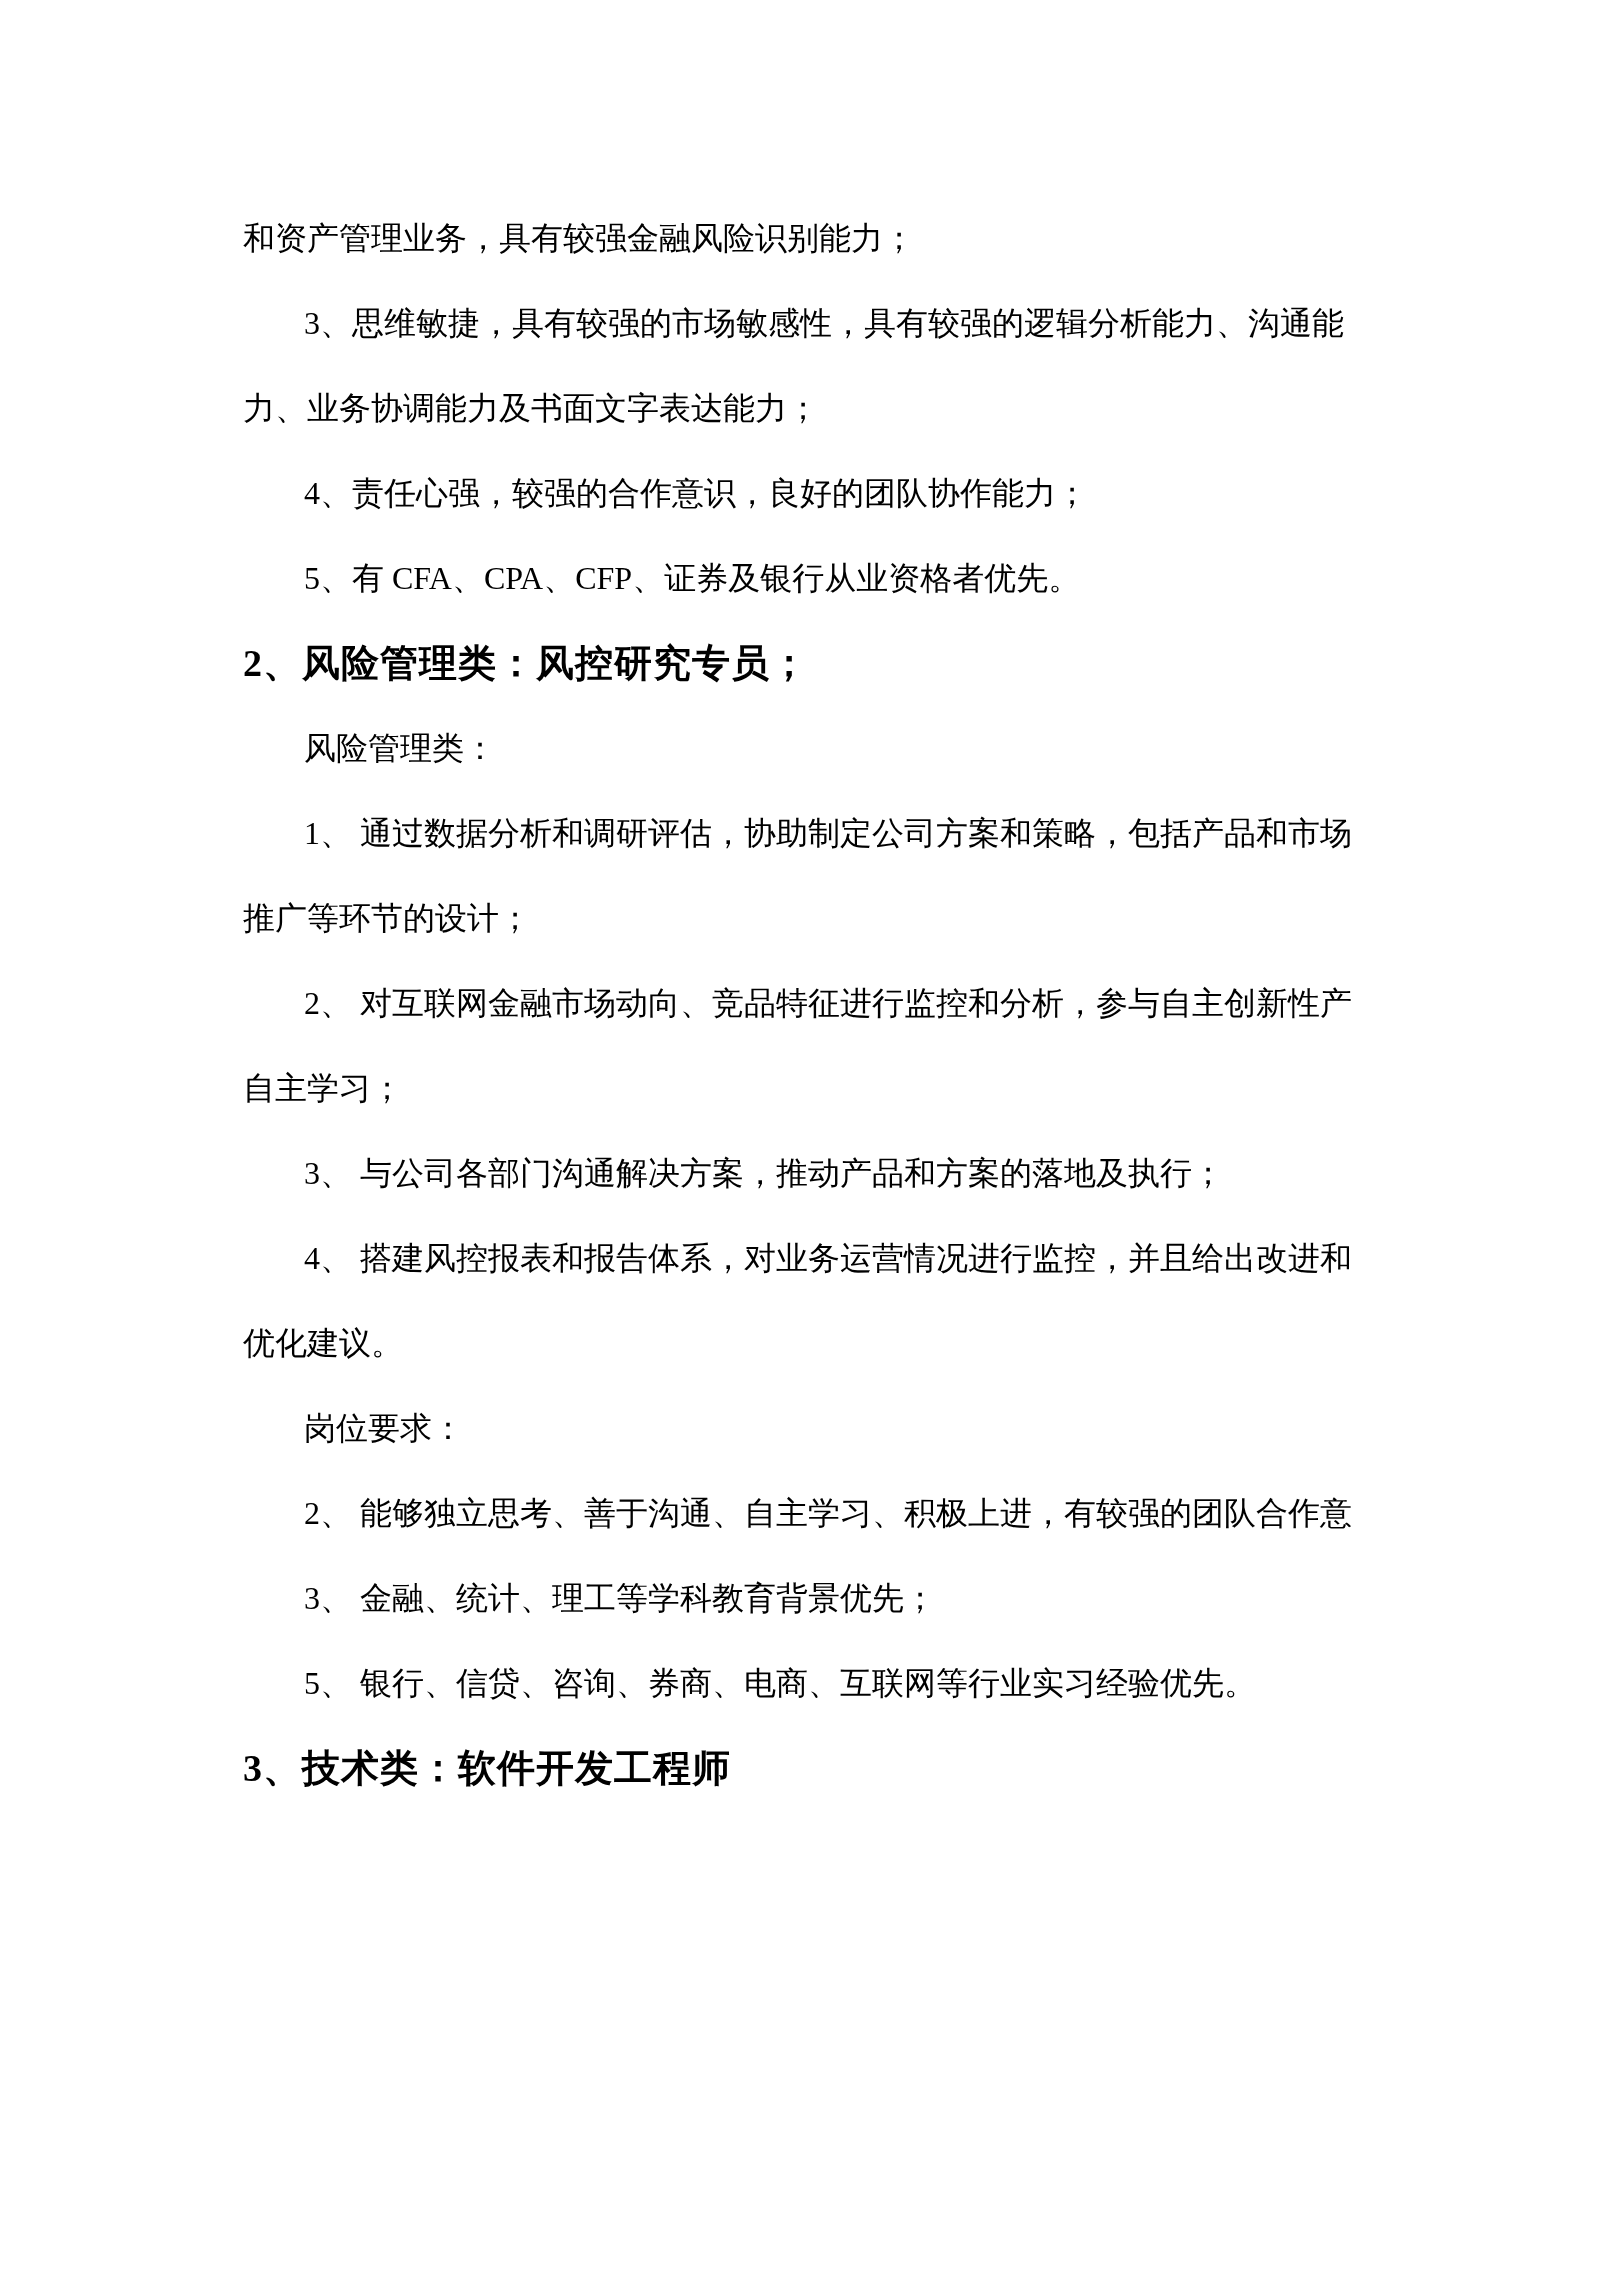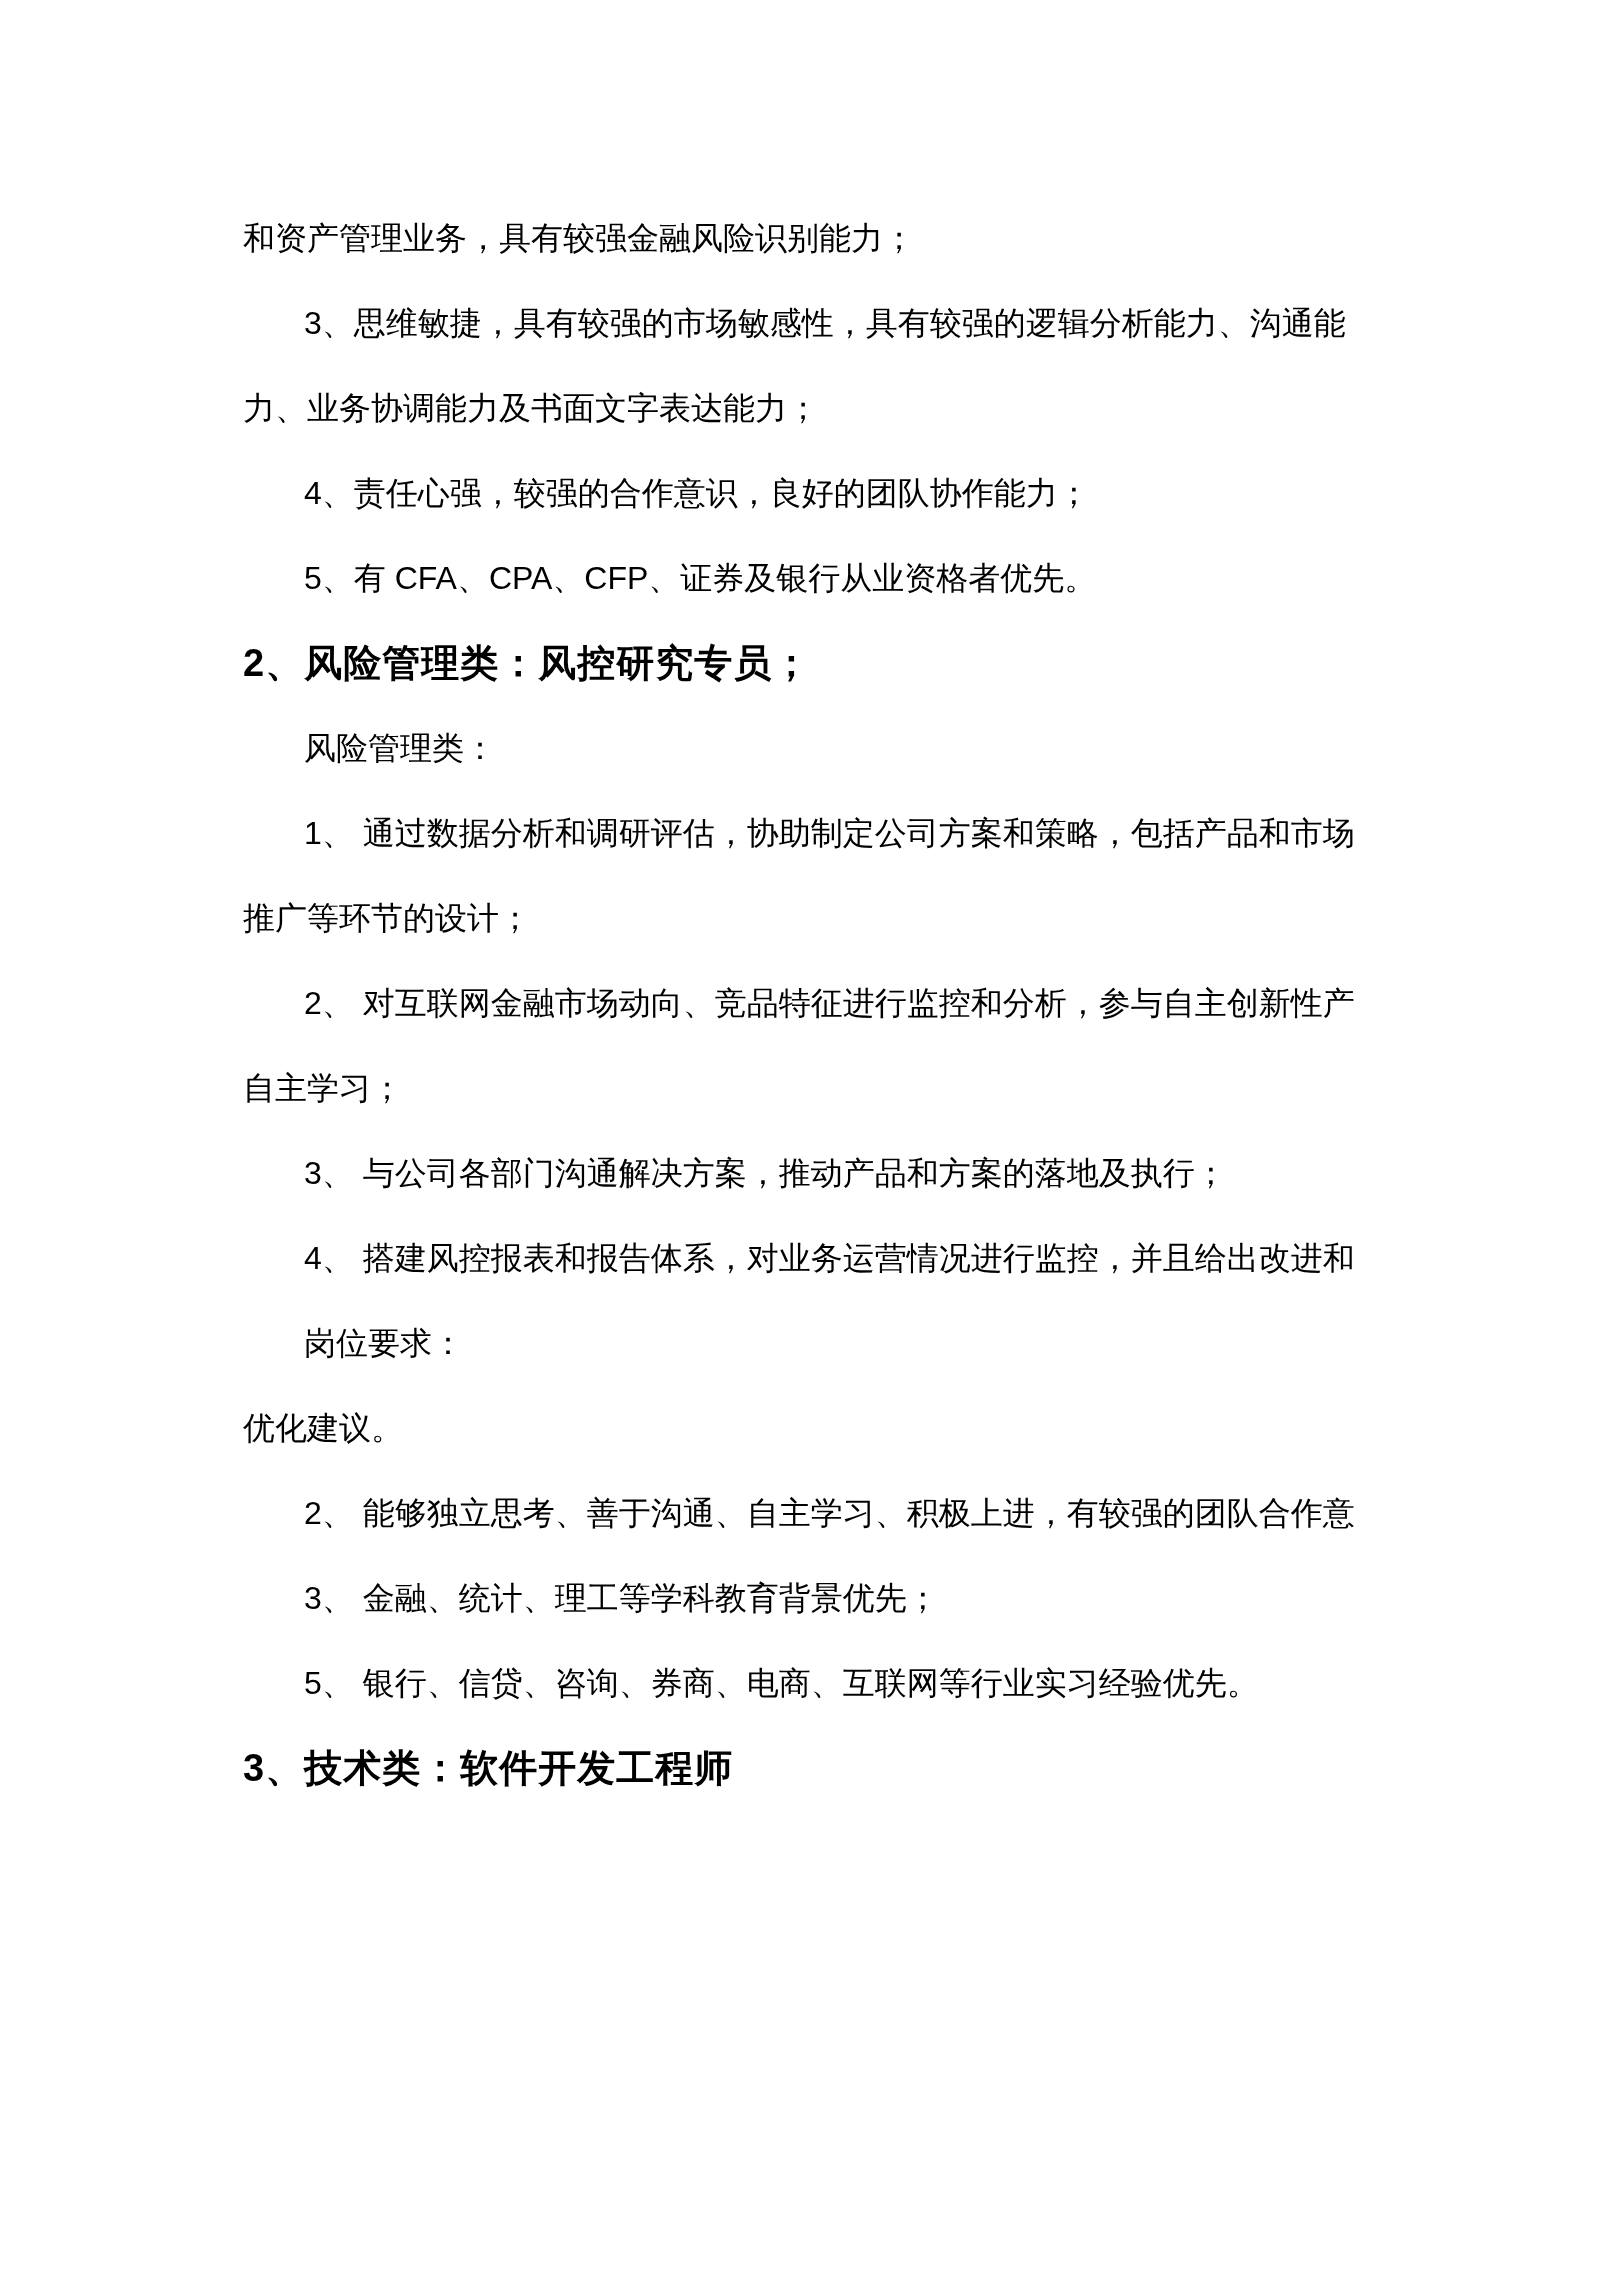--- a/index.html
+++ b/index.html
@@ -6,21 +6,21 @@
     margin: 0;
     padding: 0;
     background: #ffffff;
   }
   .page {
     position: relative;
     width: 1621px;
     height: 2293px;
     background: #ffffff;
     overflow: hidden;
-    font-family: Liberation Sans, sans-serif;
+    font-family: Liberation Serif, serif;
   }
   .textflow {
     position: absolute;
     left: 243px;
     top: 196px;
     width: 1235px;
     color: #000000;
     font-size: 32px;
     line-height: 85px;
   }
@@ -49,21 +49,21 @@
       <div class="line body indent">4、责任心强，较强的合作意识，良好的团队协作能力；</div>
       <div class="line body indent">5、有 CFA、CPA、CFP、证券及银行从业资格者优先。</div>
       <div class="line heading">2、风险管理类：风控研究专员；</div>
       <div class="line body indent">风险管理类：</div>
       <div class="line body indent">1、 通过数据分析和调研评估，协助制定公司方案和策略，包括产品和市场</div>
       <div class="line body">推广等环节的设计；</div>
       <div class="line body indent">2、 对互联网金融市场动向、竞品特征进行监控和分析，参与自主创新性产</div>
       <div class="line body">自主学习；</div>
       <div class="line body indent">3、 与公司各部门沟通解决方案，推动产品和方案的落地及执行；</div>
       <div class="line body indent">4、 搭建风控报表和报告体系，对业务运营情况进行监控，并且给出改进和</div>
+      <div class="line body">优化建议。</div>
       <div class="line body indent">岗位要求：</div>
-      <div class="line body">优化建议。</div>
       <div class="line body indent">2、 能够独立思考、善于沟通、自主学习、积极上进，有较强的团队合作意</div>
       <div class="line body indent">3、 金融、统计、理工等学科教育背景优先；</div>
       <div class="line body indent">5、 银行、信贷、咨询、券商、电商、互联网等行业实习经验优先。</div>
       <div class="line heading">3、技术类：软件开发工程师</div>
     </div>
 </div>
 
 
 </body></html>

